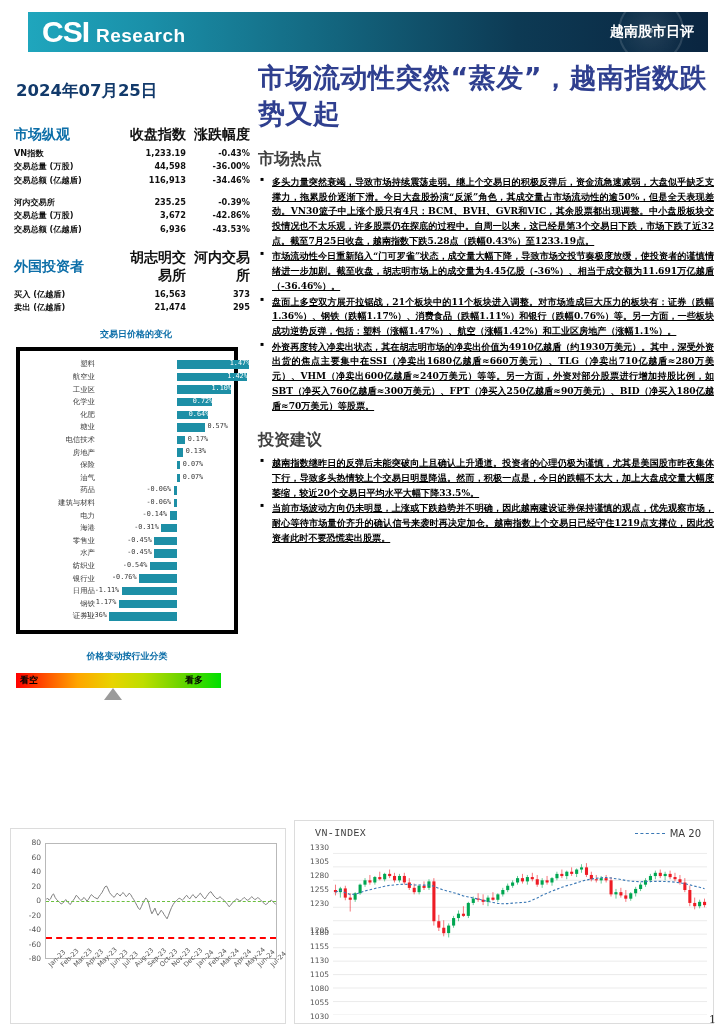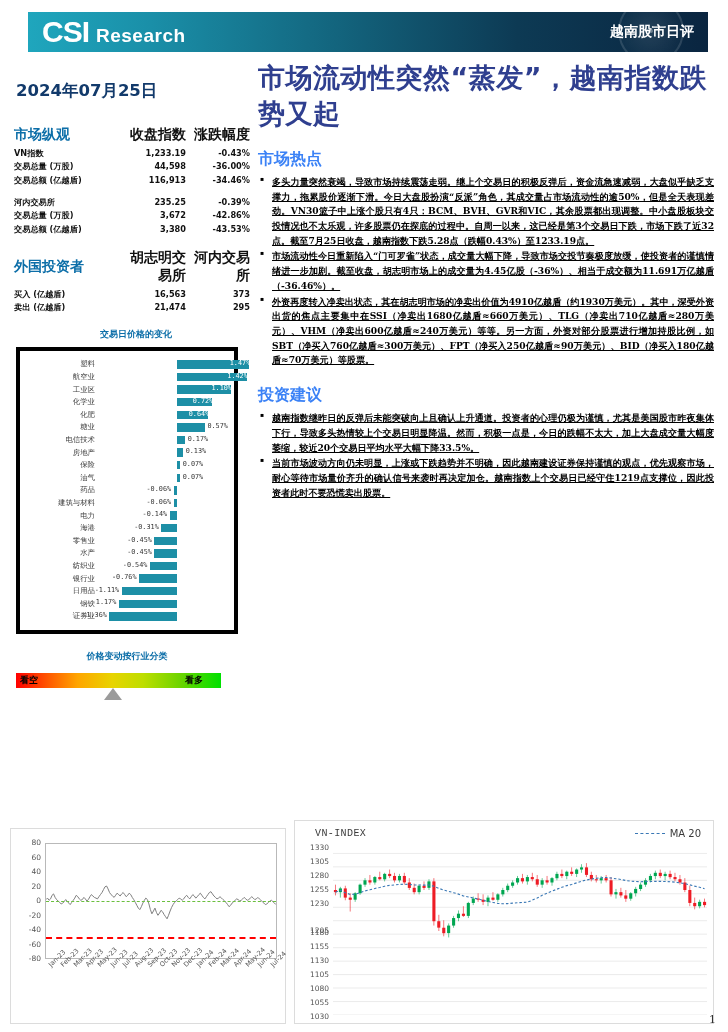--- a/index.html
+++ b/index.html
@@ -121,21 +121,21 @@
 
   
   .right-col { position: absolute; left: 258px; top: 60px; width: 456px; }
   .main-title {
     font-family: "DejaVu Sans", sans-serif;
     font-weight: bold; font-size: 27px; line-height: 1.33;
     color: #2f3f8f; letter-spacing: 0.5px;
   }
   .section-head {
     font-family: "DejaVu Sans", sans-serif;
-    font-weight: bold; font-size: 16px; color: #3b82f6;
+    font-weight: bold; font-size: 16px; color: #404040;
     margin: 17px 0 5px 0;
   }
   ul.bullets { list-style: none; }
   ul.bullets li {
     position: relative; padding-left: 14px; margin-bottom: 1px;
     font-family: "DejaVu Serif", serif;
     font-size: 9.1px; line-height: 1.62; color: #000;
     text-align: justify; font-weight: bold; text-decoration: underline;
   }
   ul.bullets li::before {
@@ -240,21 +240,21 @@
           <td class="num">235.25</td>
           <td class="num2 neg">-0.39%</td>
         </tr>
         <tr>
           <td class="lbl">交易总量 (万股)</td>
           <td class="num">3,672</td>
           <td class="num2 neg">-42.86%</td>
         </tr>
         <tr>
           <td class="lbl">交易总额 (亿越盾)</td>
-          <td class="num">3,380</td>
+          <td class="num">6,936</td>
           <td class="num2 neg">-43.53%</td>
         </tr>
       </tbody>
     </table>
 
     <div style="height:12px"></div>
 
     <table class="kv">
       <tbody>
         <tr class="hdr">
@@ -439,20 +439,21 @@
     </div>
   </div>
 
   <div class="right-col">
     <div class="main-title">市场流动性突然“蒸发”，越南指数跌势又起</div>
 
     <div class="section-head">市场热点</div>
     <ul class="bullets">
       <li>多头力量突然衰竭，导致市场持续震荡走弱。继上个交易日的积极反弹后，资金流急速减弱，大盘似乎缺乏支撑力，拖累股价逐渐下滑。今日大盘股扮演“反派”角色，其成交量占市场流动性的逾50%，但是全天表现差劲。VN30篮子中上涨个股只有4只：BCM、BVH、GVR和VIC，其余股票都出现调整。中小盘股板块交投情况也不太乐观，许多股票仍在探底的过程中。自周一以来，这已经是第3个交易日下跌，市场下跌了近32点。截至7月25日收盘，越南指数下跌5.28点（跌幅0.43%）至1233.19点。</li>
       <li>市场流动性今日重新陷入“门可罗雀”状态，成交量大幅下降，导致市场交投节奏极度放缓，使投资者的谨慎情绪进一步加剧。截至收盘，胡志明市场上的成交量为4.45亿股（-36%）、相当于成交额为11.691万亿越盾（-36.46%）。</li>
+      <li>盘面上多空双方展开拉锯战，21个板块中的11个板块进入调整。对市场造成巨大压力的板块有：证券（跌幅1.36%）、钢铁（跌幅1.17%）、消费食品（跌幅1.11%）和银行（跌幅0.76%）等。另一方面，一些板块成功逆势反弹，包括：塑料（涨幅1.47%）、航空（涨幅1.42%）和工业区房地产（涨幅1.1%）。</li>
       <li>外资再度转入净卖出状态，其在胡志明市场的净卖出价值为4910亿越盾（约1930万美元）。其中，深受外资出货的焦点主要集中在SSI（净卖出1680亿越盾≈660万美元）、TLG（净卖出710亿越盾≈280万美元）、VHM（净卖出600亿越盾≈240万美元）等等。另一方面，外资对部分股票进行增加持股比例，如SBT（净买入760亿越盾≈300万美元）、FPT（净买入250亿越盾≈90万美元）、BID（净买入180亿越盾≈70万美元）等股票。</li>
     </ul>
 
     <div class="section-head">投资建议</div>
     <ul class="bullets">
       <li>越南指数继昨日的反弹后未能突破向上且确认上升通道。投资者的心理仍极为谨慎，尤其是美国股市昨夜集体下行，导致多头热情较上个交易日明显降温。然而，积极一点是，今日的跌幅不太大，加上大盘成交量大幅度萎缩，较近20个交易日平均水平大幅下降33.5%。</li>
       <li>当前市场波动方向仍未明显，上涨或下跌趋势并不明确，因此越南建设证券保持谨慎的观点，优先观察市场，耐心等待市场量价齐升的确认信号来袭时再决定加仓。越南指数上个交易日已经守住1219点支撑位，因此投资者此时不要恐慌卖出股票。</li>
     </ul>
   </div>
 

